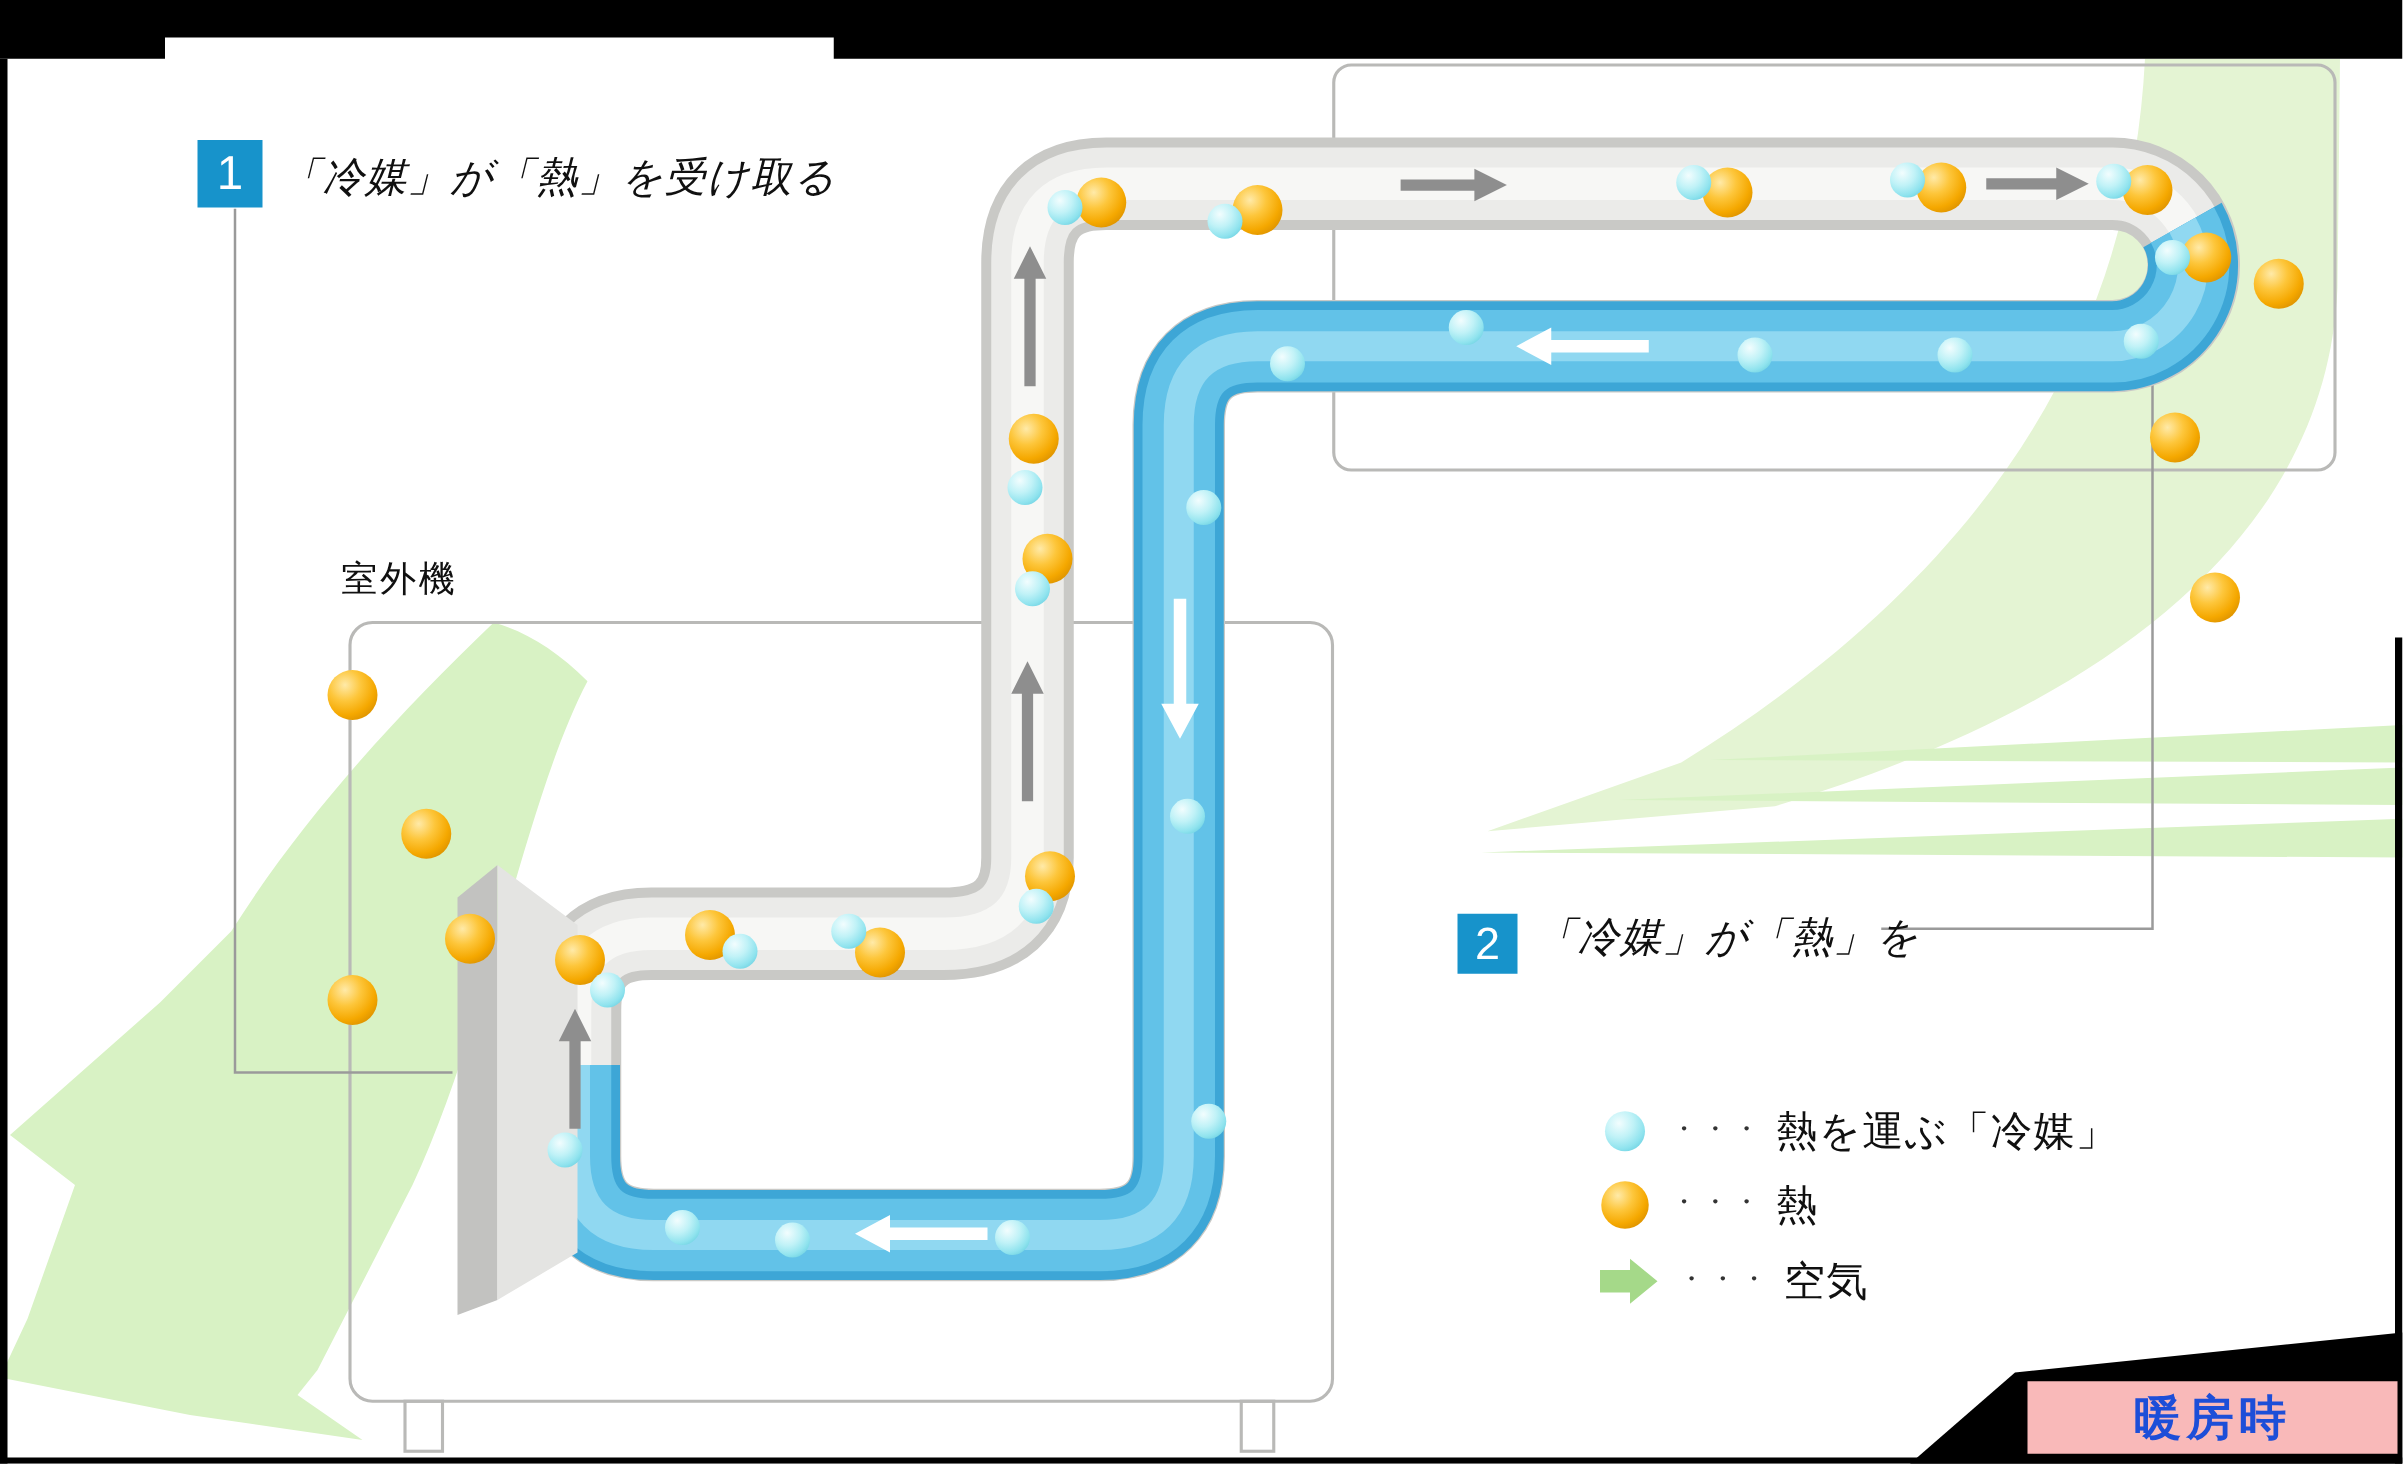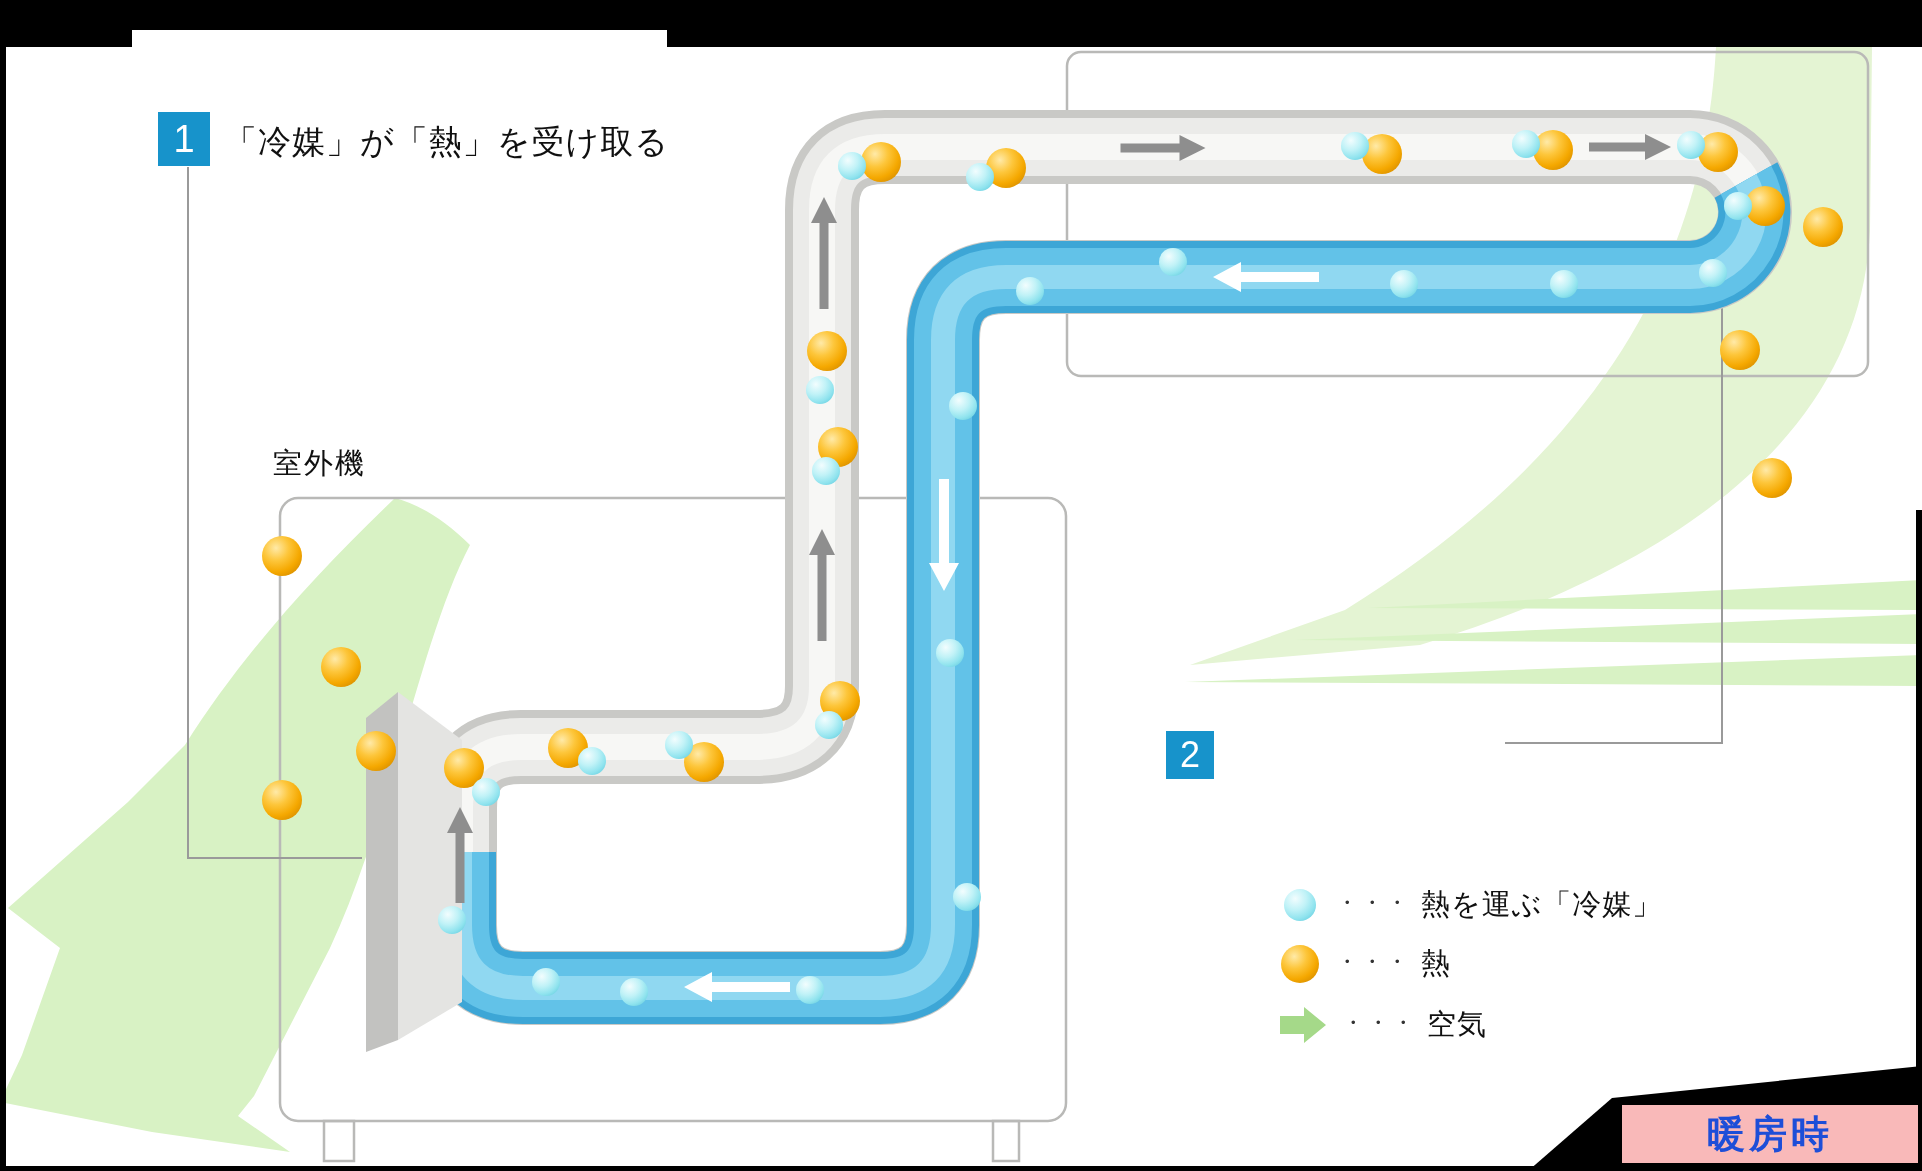--- a/index.html
+++ b/index.html
@@ -16,32 +16,32 @@
   .bar-left{left:0;top:47px;width:6px;height:1124px;background:#000;}
   .bar-right{left:1916px;top:510px;width:6px;height:661px;background:#000;}
   .bar-bottom{left:0;top:1166px;width:1922px;height:5px;background:#000;}
   
   .step{display:flex;align-items:flex-start;gap:14px;}
   .step-badge{
     width:52px;height:54px;background:#1793cb;color:#fff;
     display:flex;align-items:center;justify-content:center;
     font-size:38px;flex:0 0 auto;
   }
-  .step-text{font-size:33px;line-height:1.38;padding-top:7px;letter-spacing:1px;}
+  .step-text{font-size:33px;line-height:1.38;padding-top:7px;letter-spacing:1px;font-style:italic;}
   #step1{left:158px;top:112px;}
   #step2{left:1166px;top:727px;}
   #step2 .step-badge{width:48px;height:48px;font-size:36px;margin-top:4px;}
   #step2 .step-text{padding-top:0;}
   
   #outdoor-label{left:273px;top:444px;font-size:29px;letter-spacing:2px;}
   
   .legend-row{display:flex;align-items:center;height:48px;}
   .legend-row .sw{flex:0 0 auto;margin-right:14px;}
   .legend-row .dots{font-size:22px;letter-spacing:3px;color:#333;margin-right:10px;transform:translateY(-2px);}
-  .legend-row .lbl{font-size:29px;letter-spacing:1px;}
+  .legend-row .lbl{font-size:33px;letter-spacing:1px;}
   #legend-row-1{left:1278px;top:881px;}
   #legend-row-2{left:1278px;top:940px;}
   #legend-row-3{left:1278px;top:1001px;}
   
   #mode-badge{
     left:1622px;top:1105px;width:296px;height:58px;background:#f9b9b9;
     display:flex;align-items:center;justify-content:center;
     font-size:38px;font-weight:bold;color:#1d4ed8;letter-spacing:4px;
   }
   svg#diagram{position:absolute;left:0;top:0;}
@@ -179,20 +179,21 @@
 <div class="abs bar-bottom"></div>
 
 <div id="step1" class="abs step">
   <div class="step-badge">1</div>
   <div class="step-text">「冷媒」が「熱」を受け取る</div>
 </div>
 
 <div id="step2" class="abs step">
   <div class="step-badge">2</div>
   <div class="step-text">
+    <div>「冷媒」が「熱」を</div>
   </div>
 </div>
 
 <div id="outdoor-label" class="abs">室外機</div>
 
 <div id="legend-row-1" class="abs legend-row">
   <svg class="sw" width="44" height="44" viewBox="-22 -22 44 44">
     <circle cx="0" cy="0" r="16" fill="url(#gradRef)"></circle>
   </svg>
   <span class="dots">・・・</span>

